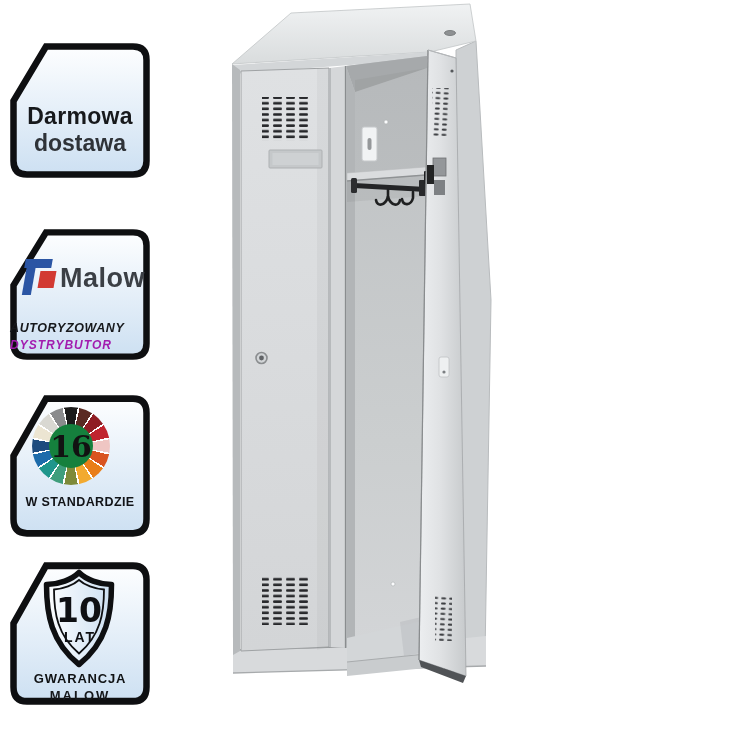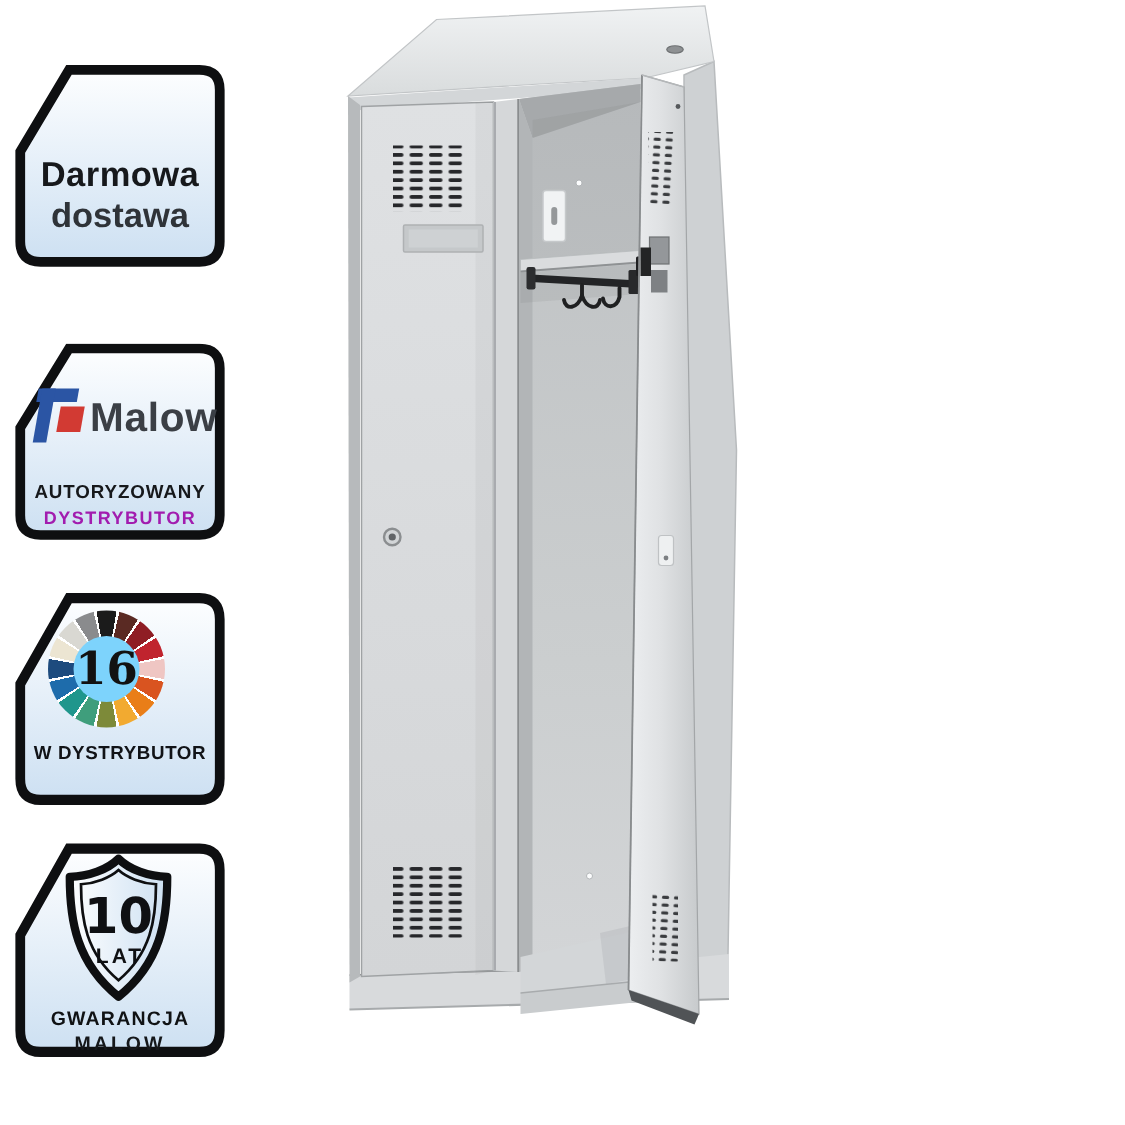--- a/index.html
+++ b/index.html
@@ -17,26 +17,26 @@
   .b1 .lines{position:absolute;top:60px;left:0;right:0;text-align:center;line-height:27px;}
   .b1-l1{font-weight:700;font-size:23px;color:#17191c;letter-spacing:.3px;}
   .b1-l2{font-weight:700;font-size:23px;color:#2f3338;}
   .lm{position:absolute;left:12px;top:29px;width:36px;height:38px;}
   .lm div{position:absolute;transform:skewX(-10deg);}
   .lm-top{left:3px;top:1px;width:27px;height:9px;}
   .lm-left{left:3px;top:1px;width:9px;height:36px;}
   .lm-red{left:17px;top:13px;width:16px;height:17px;}
   .b2-brand{position:absolute;left:50px;top:30px;width:84px;height:38px;line-height:38px;
             font-weight:700;font-size:27px;color:#3b3f45;letter-spacing:.5px;}
-  .b2 .lines{position:absolute;top:92px;left:0;right:0;text-align:center;}
+  .b2 .lines{position:absolute;top:92px;left:0;right:0;font-style:italic;}
   .b2-l1{font-weight:700;font-size:12.5px;color:#16181b;letter-spacing:.6px;}
   .b2-l2{font-weight:700;font-size:12px;color:#a21caf;letter-spacing:1px;margin-top:3px;}
   .wheel{position:absolute;left:22px;top:12px;width:78px;height:78px;border-radius:50%;}
   .wheel-hole{position:absolute;left:39px;top:29px;width:44px;height:44px;border-radius:50%;
-              background:#7dd3fc;display:flex;align-items:center;justify-content:center;
+              background:#15803d;display:flex;align-items:center;justify-content:center;
               font-family:"DejaVu Serif",serif;font-weight:700;font-size:30px;color:#121212;}
   .b3 .lines{position:absolute;top:97px;left:0;right:0;text-align:center;}
   .b3-l1{font-weight:700;font-size:15px;color:#111317;letter-spacing:.5px;}
   .b3-l2{font-weight:700;font-size:12.5px;color:#111317;letter-spacing:.4px;margin-top:3px;}
   .shield{position:absolute;left:28px;top:7px;width:82px;height:100px;}
   .b4 .lines{position:absolute;top:109px;left:0;right:0;text-align:center;}
   .b4-l1{font-weight:700;font-size:13px;color:#101214;letter-spacing:.8px;text-align:center;}
   .b4-l2{font-weight:700;font-size:13px;color:#15171a;letter-spacing:2px;margin-top:2px;}
   
   .locker{position:absolute;left:0;top:0;width:750px;height:750px;}
@@ -219,21 +219,21 @@
         <stop class="badge-top" offset="0" stop-color="#fdfeff"></stop>
             <stop class="badge-bottom" offset="1" stop-color="#cde0f2"></stop>
           </linearGradient>
         </defs>
       <path class="badge-shape" d="M36,3.5 L123,3.5 Q136.5,3.5 136.5,17 L136.5,118 Q136.5,131.5 123,131.5 L17,131.5 Q3.5,131.5 3.5,118 L3.5,58 Z" fill="url(#bg3)" stroke-width="6.5" stroke-linejoin="miter" stroke="#0e0f11"></path>
     </svg>
     <div class="content">
       <div class="wheel" style="background: conic-gradient(from -11.25deg, rgb(255, 255, 255) 0deg, rgb(255, 255, 255) 1.4deg, rgb(27, 27, 27) 1.4deg, rgb(27, 27, 27) 21.1deg, rgb(255, 255, 255) 21.1deg, rgb(255, 255, 255) 22.5deg, rgb(255, 255, 255) 22.5deg, rgb(255, 255, 255) 23.9deg, rgb(90, 42, 35) 23.9deg, rgb(90, 42, 35) 43.6deg, rgb(255, 255, 255) 43.6deg, rgb(255, 255, 255) 45deg, rgb(255, 255, 255) 45deg, rgb(255, 255, 255) 46.4deg, rgb(143, 29, 36) 46.4deg, rgb(143, 29, 36) 66.1deg, rgb(255, 255, 255) 66.1deg, rgb(255, 255, 255) 67.5deg, rgb(255, 255, 255) 67.5deg, rgb(255, 255, 255) 68.9deg, rgb(192, 36, 46) 68.9deg, rgb(192, 36, 46) 88.6deg, rgb(255, 255, 255) 88.6deg, rgb(255, 255, 255) 90deg, rgb(255, 255, 255) 90deg, rgb(255, 255, 255) 91.4deg, rgb(239, 198, 195) 91.4deg, rgb(239, 198, 195) 111.1deg, rgb(255, 255, 255) 111.1deg, rgb(255, 255, 255) 112.5deg, rgb(255, 255, 255) 112.5deg, rgb(255, 255, 255) 113.9deg, rgb(217, 84, 32) 113.9deg, rgb(217, 84, 32) 133.6deg, rgb(255, 255, 255) 133.6deg, rgb(255, 255, 255) 135deg, rgb(255, 255, 255) 135deg, rgb(255, 255, 255) 136.4deg, rgb(233, 126, 24) 136.4deg, rgb(233, 126, 24) 156.1deg, rgb(255, 255, 255) 156.1deg, rgb(255, 255, 255) 157.5deg, rgb(255, 255, 255) 157.5deg, rgb(255, 255, 255) 158.9deg, rgb(242, 170, 48) 158.9deg, rgb(242, 170, 48) 178.6deg, rgb(255, 255, 255) 178.6deg, rgb(255, 255, 255) 180deg, rgb(255, 255, 255) 180deg, rgb(255, 255, 255) 181.4deg, rgb(125, 138, 57) 181.4deg, rgb(125, 138, 57) 201.1deg, rgb(255, 255, 255) 201.1deg, rgb(255, 255, 255) 202.5deg, rgb(255, 255, 255) 202.5deg, rgb(255, 255, 255) 203.9deg, rgb(63, 158, 124) 203.9deg, rgb(63, 158, 124) 223.6deg, rgb(255, 255, 255) 223.6deg, rgb(255, 255, 255) 225deg, rgb(255, 255, 255) 225deg, rgb(255, 255, 255) 226.4deg, rgb(31, 150, 140) 226.4deg, rgb(31, 150, 140) 246.1deg, rgb(255, 255, 255) 246.1deg, rgb(255, 255, 255) 247.5deg, rgb(255, 255, 255) 247.5deg, rgb(255, 255, 255) 248.9deg, rgb(30, 108, 171) 248.9deg, rgb(30, 108, 171) 268.6deg, rgb(255, 255, 255) 268.6deg, rgb(255, 255, 255) 270deg, rgb(255, 255, 255) 270deg, rgb(255, 255, 255) 271.4deg, rgb(29, 75, 126) 271.4deg, rgb(29, 75, 126) 291.1deg, rgb(255, 255, 255) 291.1deg, rgb(255, 255, 255) 292.5deg, rgb(255, 255, 255) 292.5deg, rgb(255, 255, 255) 293.9deg, rgb(236, 229, 210) 293.9deg, rgb(236, 229, 210) 313.6deg, rgb(255, 255, 255) 313.6deg, rgb(255, 255, 255) 315deg, rgb(255, 255, 255) 315deg, rgb(255, 255, 255) 316.4deg, rgb(217, 216, 210) 316.4deg, rgb(217, 216, 210) 336.1deg, rgb(255, 255, 255) 336.1deg, rgb(255, 255, 255) 337.5deg, rgb(255, 255, 255) 337.5deg, rgb(255, 255, 255) 338.9deg, rgb(138, 139, 141) 338.9deg, rgb(138, 139, 141) 358.6deg, rgb(255, 255, 255) 358.6deg, rgb(255, 255, 255) 360deg);"></div>
       <div class="wheel-hole">16</div>
       <div class="lines">
-        <div class="b3-l2">W DYSTRYBUTOR</div>
+        <div class="b3-l2">W STANDARDZIE</div>
       </div>
     </div>
   </div>
 
   <div class="badge b4">
     <svg class="badge-bg" viewBox="0 0 140 135" preserveAspectRatio="none">
       <defs>
           <linearGradient id="bg4" x1="0" y1="0" x2="0" y2="1">
         <stop class="badge-top" offset="0" stop-color="#fdfeff"></stop>
             <stop class="badge-bottom" offset="1" stop-color="#cde0f2"></stop>

